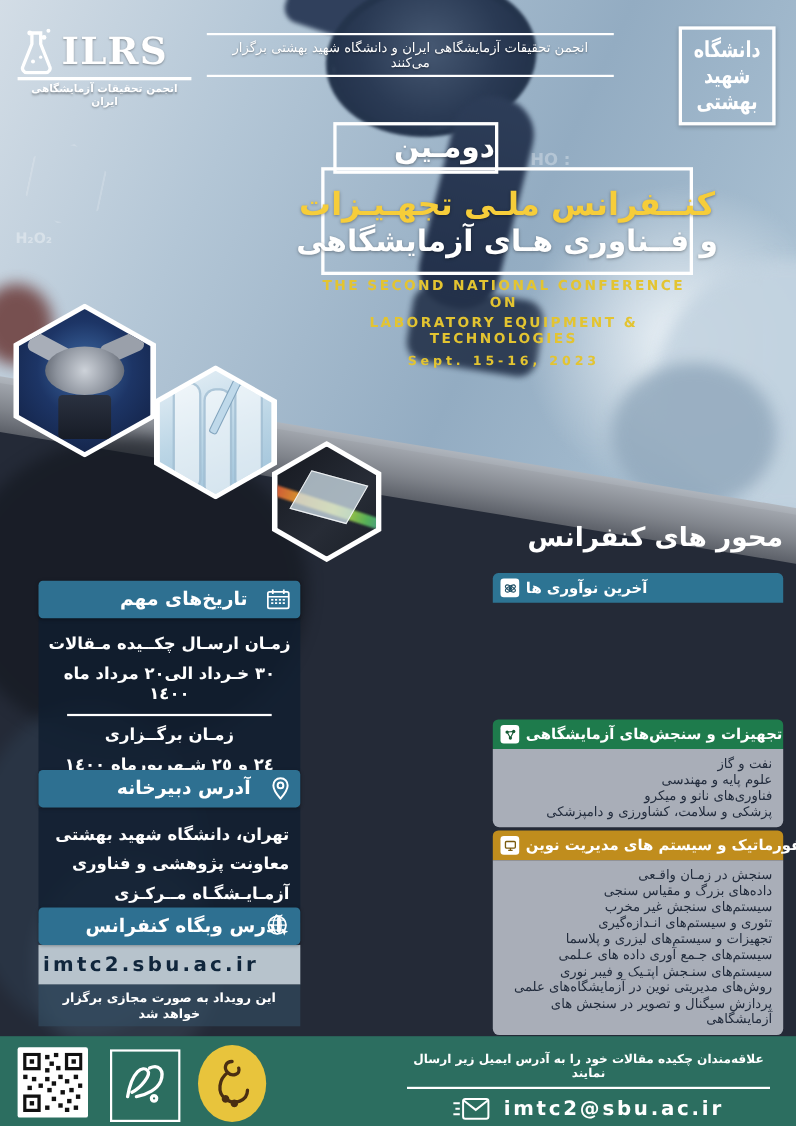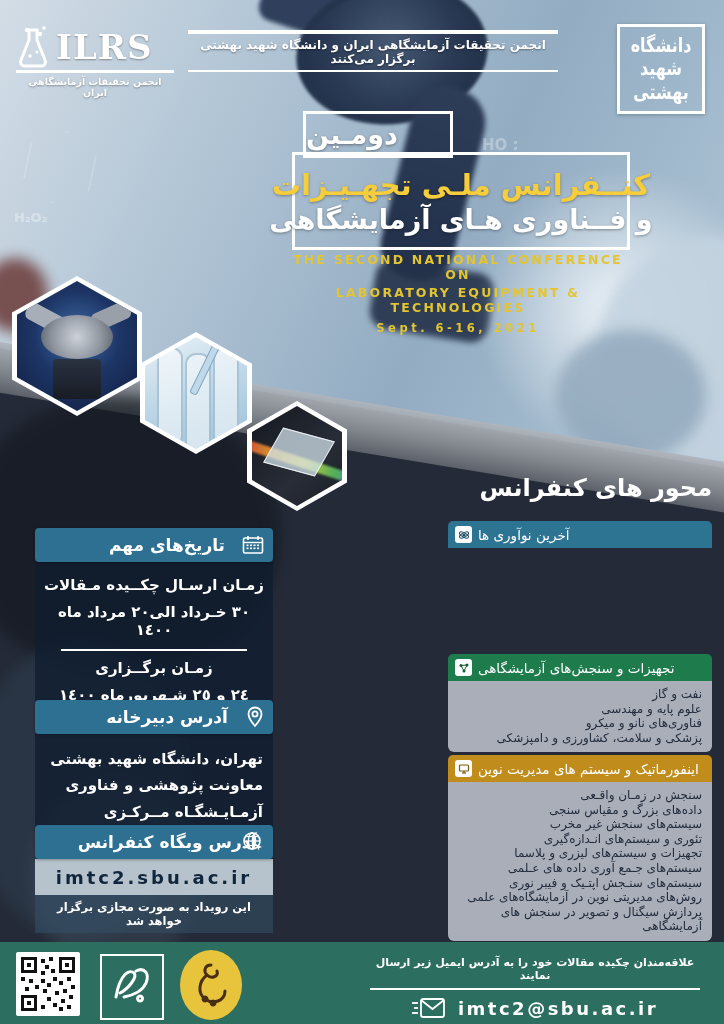--- a/index.html
+++ b/index.html
@@ -37,30 +37,30 @@
   .bokeh2{left:30px;top:780px;width:170px;height:190px;background:#6f8ba0;opacity:.14;}
   
   .ilrs{position:absolute;left:16px;top:26px;width:158px;color:#fff;}
   .ilrs-row{display:flex;align-items:center;gap:6px;}
   .ilrs-acronym{font-family:"DejaVu Serif",serif;font-size:34px;font-weight:bold;letter-spacing:1px;
     text-shadow:0 1px 2px rgba(0,0,0,.35);}
   .ilrs-rule{height:3px;background:#fff;margin-top:2px;}
   .ilrs-sub{direction:rtl;text-align:center;font-size:9.5px;font-weight:bold;margin-top:3px;
     text-shadow:0 1px 2px rgba(0,0,0,.35);}
   .org-line{position:absolute;left:188px;top:30px;width:354px;direction:rtl;text-align:center;
-    color:#fff;font-size:12px;font-weight:bold;padding:4px 8px;
-    border-top:4px solid #ffffff;border-bottom:2px solid #fff;text-shadow:0 1px 2px rgba(0,0,0,.4);}
+    color:#fff;font-size:12px;font-weight:normal;padding:4px 8px;
+    border-top:2px solid #ffffff;border-bottom:2px solid #fff;text-shadow:0 1px 2px rgba(0,0,0,.4);}
   .sbu-box{position:absolute;left:617px;top:24px;width:82px;height:84px;border:3px solid #fff;
     display:flex;align-items:center;justify-content:center;color:#fff;
     box-shadow:0 1px 4px rgba(0,0,0,.25);}
   .sbu-text{direction:rtl;text-align:center;font-weight:bold;font-size:16px;line-height:1.2;
     transform:scaleY(1.25);letter-spacing:1px;}
   
   .ordinal-box{position:absolute;left:303px;top:111px;width:144px;height:41px;border:3px solid #fff;
-    display:flex;align-items:center;justify-content:flex-end;color:#fff;font-size:27px;font-weight:bold;
+    display:flex;align-items:center;justify-content:flex-start;color:#fff;font-size:27px;font-weight:bold;
     direction:rtl;text-shadow:0 1px 3px rgba(0,0,0,.4);}
   .title-box{position:absolute;left:292px;top:152px;width:332px;height:92px;border:3px solid #fff;
     display:flex;flex-direction:column;align-items:center;justify-content:center;direction:rtl;}
   .title-l1{color:#f6cd3a;font-size:29px;font-weight:bold;white-space:nowrap;
     text-shadow:0 1px 3px rgba(0,0,0,.35);}
   .title-l2{color:#fff;font-size:27px;font-weight:bold;white-space:nowrap;margin-top:2px;
     text-shadow:0 1px 3px rgba(0,0,0,.35);}
   .en-sub{position:absolute;left:286px;top:252px;width:344px;text-align:center;color:#e3c431;
     font-weight:bold;}
   .en-sub .l1{font-size:12.5px;letter-spacing:2.2px;}
@@ -91,42 +91,42 @@
   .rainbow{position:absolute;left:-14px;top:52px;width:130px;height:10px;transform:rotate(18deg);
     background:linear-gradient(90deg,#d8433b,#e09a2e,#ded43a,#58b85b,#3f7fd0);filter:blur(1px);opacity:.95;}
   .prism{position:absolute;left:18px;top:28px;width:56px;height:34px;background:rgba(210,225,235,.75);
     transform:skewX(-18deg) rotate(14deg);border:1px solid rgba(255,255,255,.8);}
   
   .topics-heading{position:absolute;left:448px;top:474px;width:264px;direction:rtl;text-align:right;
     color:#fff;font-size:24px;font-weight:bold;}
   .tcard{position:absolute;left:448px;width:264px;}
   .tc1{top:521px;} .tc2{top:654px;} .tc3{top:755px;}
   .tcard-header{display:flex;align-items:center;gap:6px;height:27px;padding:0 7px;
-    border-radius:5px 5px 0 0;color:#fff;font-weight:normal;font-size:13.5px;}
+    border-radius:5px 5px 0 0;color:#fff;font-weight:bold;font-size:13.5px;}
   .tcard-header .ttl{direction:rtl;white-space:nowrap;}
   .hc-blue{background:#2d7493;} .hc-green{background:#1e7b4c;} .hc-amber{background:#c08d1d;}
   .icon-chip{width:17px;height:17px;background:#fff;border-radius:3px;flex:0 0 auto;
     display:flex;align-items:center;justify-content:center;}
   .tcard-body{background:#a9aeb8;border-radius:0 0 6px 6px;padding:6px 10px 7px;direction:rtl;
     text-align:right;color:#222c3d;font-size:12px;line-height:14.6px;font-weight:500;}
   
   .lcard{position:absolute;left:35px;width:238px;}
   .lc-dates{top:528px;} .lc-addr{top:700px;} .lc-web{top:825px;}
   .lcard-header{position:relative;background:#2e7091;height:34px;border-radius:4px;
     display:flex;align-items:center;justify-content:center;color:#fff;font-weight:bold;font-size:17px;
     direction:rtl;box-shadow:0 1px 3px rgba(0,0,0,.3);}
   .lcard-header .hdr-icon{position:absolute;right:9px;top:50%;transform:translateY(-50%);}
   .lcard-header .hdr-t{margin-right:-26px;}
   .dark-body{background:rgba(15,29,47,.78);color:#fff;text-align:center;direction:rtl;
     padding:12px 8px 6px;font-weight:bold;}
   .d-label{font-size:15px;margin-top:2px;}
   .d-value{font-size:15px;margin-top:9px;}
   .d-div{height:2px;background:#fff;width:84%;margin:10px auto 8px;}
   .addr-line{font-size:15px;line-height:1.75;text-align:right;}
-  .web-body{background:#b7c3cc;text-align:center;padding:8px 4px 7px;}
+  .web-body{background:#b7c3cc;padding:8px 4px 7px;}
   .web-url{color:#10263c;font-size:18px;font-weight:bold;letter-spacing:3px;direction:ltr;}
   .web-note{background:rgba(52,78,99,.62);color:#fff;direction:rtl;text-align:center;
     font-size:11.5px;font-weight:bold;padding:5px 4px;}
   
   .footer{position:absolute;left:0;top:942px;width:724px;height:82px;background:#2c6e60;}
   .qr-box{position:absolute;left:16px;top:10px;width:64px;height:64px;background:#fff;border-radius:2px;
     display:flex;align-items:center;justify-content:center;}
   .cal-box{position:absolute;left:100px;top:12px;width:60px;height:62px;border:2px solid #fff;
     display:flex;align-items:center;justify-content:center;}
   .oval-logo{position:absolute;left:180px;top:8px;width:62px;height:70px;border-radius:50%;
@@ -189,21 +189,21 @@
   <div class="ordinal-box">
     <span>دومـین</span>
   </div>
   <div class="title-box">
     <div class="title-l1">کنــفرانس  ملـی  تجهـیـزات</div>
     <div class="title-l2">و فــناوری هـای آزمایشگاهی</div>
   </div>
   <div class="en-sub">
     <div class="l1">THE SECOND NATIONAL  CONFERENCE ON</div>
     <div class="l2">LABORATORY EQUIPMENT  &amp; TECHNOLOGIES</div>
-    <div class="dt">Sept. 6-16, 2021</div>
+    <div class="dt">Sept. 15-16, 2023</div>
   </div>
 
   <div class="hex hex-outer hx1">
     <div class="hex hex-inner">
       <div class="machine-armL"></div>
       <div class="machine-armR"></div>
       <div class="machine-body"></div>
       <div class="machine-base"></div>
     </div>
   </div>

